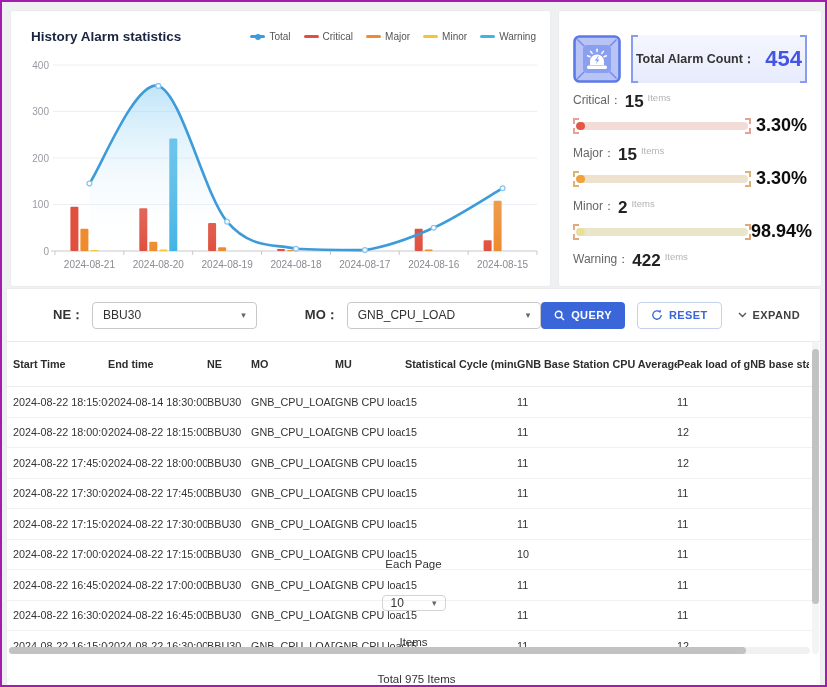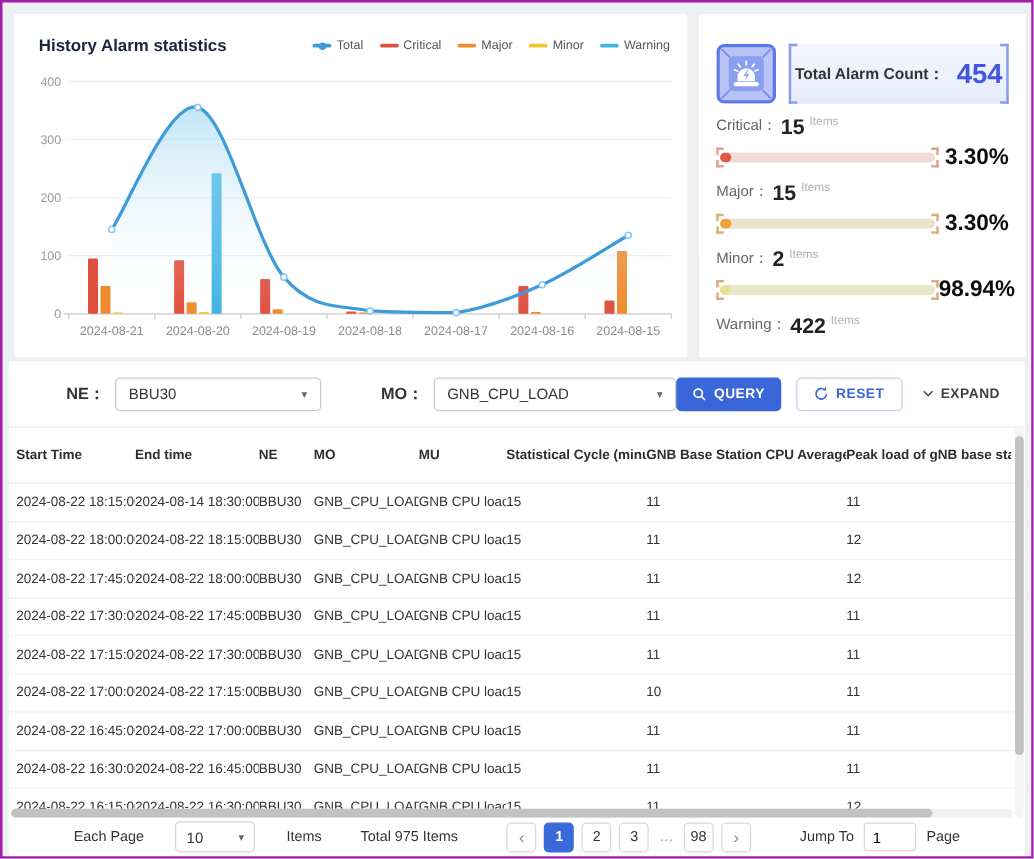--- a/index.html
+++ b/index.html
@@ -65,21 +65,21 @@
   .cell.c3{width:84px;}
   .cell.c4{width:70px;}
   .cell.c5{width:112px;}
   .cell.c6{width:160px;}
   .cell.c7{width:132px;}
   .hscroll{position:absolute;left:2px;right:10px;top:358px;height:7px;border-radius:4px;background:#f1f1f1;}
   .hthumb{width:92%;height:7px;border-radius:4px;background:#c2c2c2;}
   .vscroll{position:absolute;right:1px;top:52px;width:7px;height:313px;border-radius:4px;background:#f4f4f4;}
   .vthumb{position:absolute;top:8px;width:7px;height:255px;border-radius:4px;background:#c2c2c2;}
   
-  .pagination{position:absolute;left:0;right:0;bottom:0;height:31px;display:flex;align-items:center;justify-content:center;gap:25px;font-size:11.5px;color:#333;}
+  .pagination{position:absolute;left:0;right:0;bottom:0;height:31px;display:flex;align-items:center;justify-content:center;gap:25px;font-size:11.5px;color:#333;flex-direction:column;}
   .pg-select{display:flex;align-items:center;justify-content:space-between;width:64px;height:25px;border:1px solid #d4d4d4;border-radius:4px;padding:0 8px;font-size:12px;box-sizing:border-box;cursor:pointer;}
   .pg-select .chev{font-size:9px;color:#666;}
   .pg-total{margin-left:6px;}
   .pager{display:flex;align-items:center;gap:6px;margin-left:14px;}
   .pg-btn{min-width:24px;height:24px;border:1px solid #d8d8d8;border-radius:4px;background:#fff;font-size:11.5px;color:#333;display:flex;align-items:center;justify-content:center;cursor:pointer;font-family:"Liberation Sans",sans-serif;padding:0 4px;}
   .pg-btn.active{background:#3a6ad9;border-color:#3a6ad9;color:#fff;font-weight:700;}
   .pg-btn.nav{font-size:13px;color:#888;}
   .pg-ellipsis{color:#999;margin:0 2px;}
   .pg-input{width:42px;height:23px;border:1px solid #d8d8d8;border-radius:3px;padding:0 6px;font-size:12px;box-sizing:border-box;font-family:"Liberation Sans",sans-serif;}
   .jump{margin-left:14px;display:flex;align-items:center;gap:8px;}

